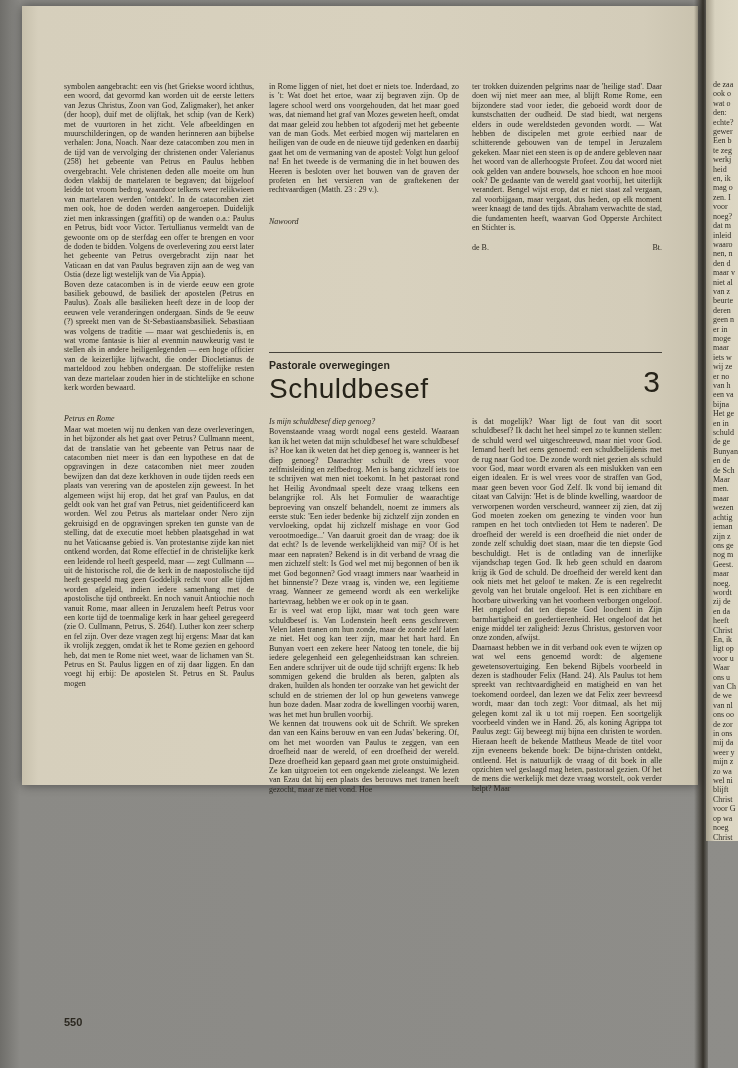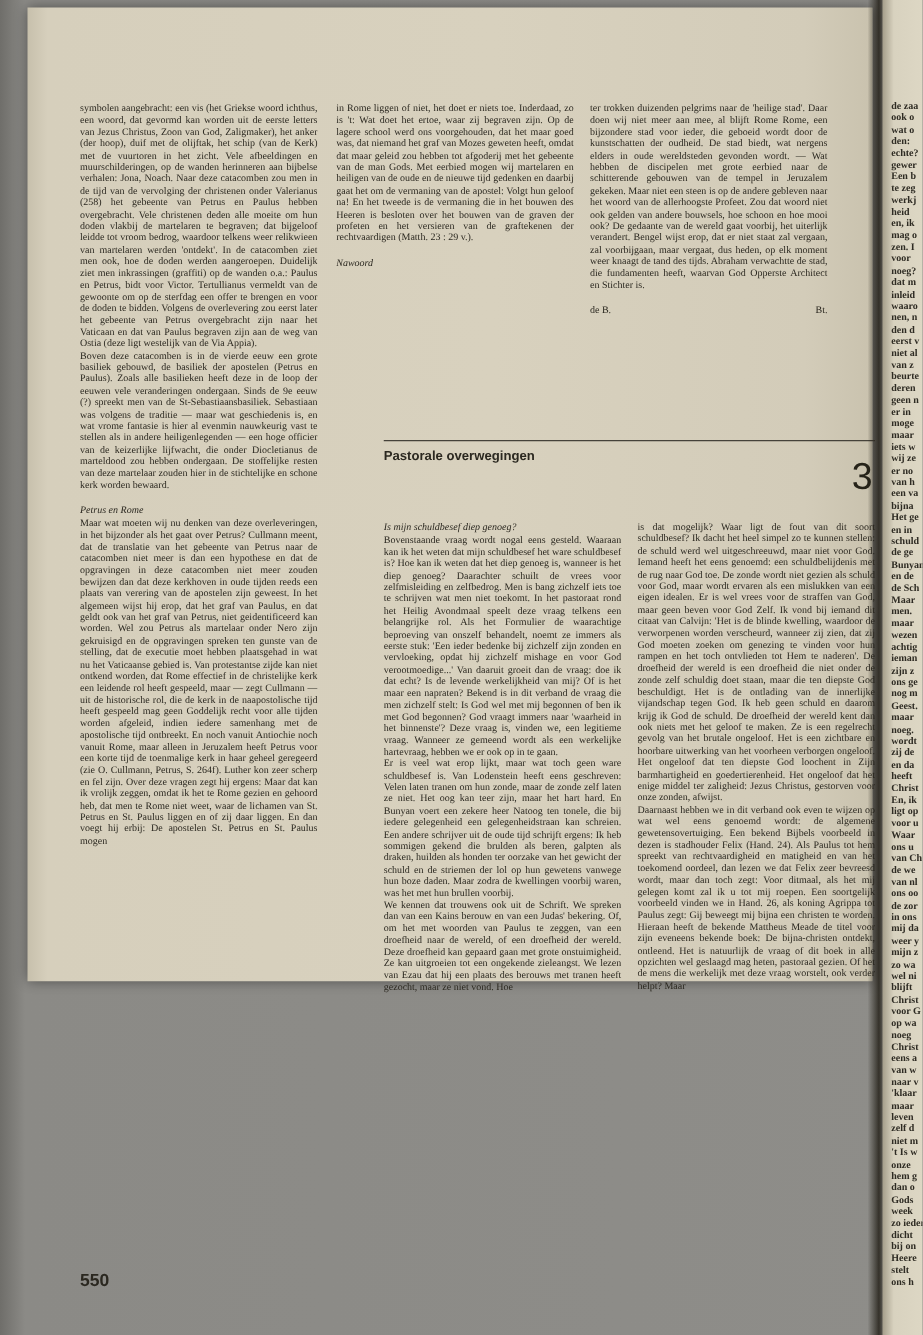--- a/index.html
+++ b/index.html
@@ -12,47 +12,46 @@
   .page{
     position:absolute;left:22px;top:6px;width:676px;height:779px;
     background:linear-gradient(90deg,#c7c0ac 0,#d6cfbc 16px,#d8d1be 55%,#d3ccb9 92%,#c9c2ae 100%);
     box-shadow:0 0 10px rgba(0,0,0,.45);
   }
   .gutter{
     position:absolute;left:694px;top:0;width:14px;height:1068px;
     background:linear-gradient(90deg,rgba(30,26,18,0) 0,rgba(30,26,18,.55) 45%,rgba(30,26,18,.8) 65%,rgba(30,26,18,.25) 100%);
   }
   .next-page{
-    position:absolute;left:706px;top:0;width:32px;height:1068px;
+    position:absolute;left:706px;top:0;width:32px;height:841px;
     background:linear-gradient(90deg,#a59e8b 0,#d8d2bf 9px,#ddd7c4 100%);
     overflow:hidden;
-    font-weight:bold;
   }
   .next-page .frag{padding:80px 0 0 7px;color:#2e2b23;font-size:8px;line-height:9.4px;}
   .next-page .frag p{margin:0;white-space:nowrap;}
   .col{position:absolute;color:#2b2820;font-size:8px;line-height:9.4px;text-align:justify;}
   .col p{margin:0;}
-  .subhead{font-style:italic;margin-top:11px;margin-bottom:1px;}
+  .subhead{font-style:italic;margin-top:22px;margin-bottom:1px;}
   .col1{left:42px;top:76px;width:190px;height:936px;overflow:hidden;}
   .col2top{left:247px;top:76px;width:190px;height:268px;overflow:hidden;}
   .col3top{left:450px;top:76px;width:190px;height:268px;overflow:hidden;}
   .sigrow{display:flex;justify-content:space-between;margin-top:10px;}
   .article{
     position:absolute;left:247px;top:346px;width:393px;height:666px;
-    border-top:1px solid #45423a;color:#2b2820;margin-left:38px;
+    border-top:1px solid #45423a;color:#2b2820;
   }
   .kicker{font-family:"Liberation Sans",sans-serif;font-weight:bold;font-size:10.5px;margin-top:6px;color:#2b2820;}
   .title{font-family:"Liberation Sans",sans-serif;font-weight:400;font-size:28px;letter-spacing:.5px;margin-top:2px;color:#262319;}
   .artnum{position:absolute;right:2px;top:12px;font-family:"Liberation Sans",sans-serif;font-size:30px;color:#262319;}
   .artcol{position:absolute;top:64px;width:190px;height:596px;overflow:hidden;font-size:8px;line-height:9.4px;text-align:justify;}
   .artcol p{margin:0;}
   .artcolA{left:0;}
   .artcolB{left:203px;}
   .lead{font-style:italic;margin-bottom:1px;}
-  .pagenum{position:absolute;left:42px;top:1010px;font-family:"Liberation Sans",sans-serif;font-weight:bold;font-size:14px;color:#2b2820;}
+  .pagenum{position:absolute;left:42px;top:1010px;font-family:"Liberation Sans",sans-serif;font-weight:bold;font-size:11px;color:#2b2820;}
 </style>
 </head>
 <body>
 
 <div class="scan-bg"></div>
 
 <div class="page">
 
   <div class="col col1">
     <div>
@@ -77,20 +76,21 @@
         <p>ter trokken duizenden pelgrims naar de 'heilige stad'. Daar doen wij niet meer aan mee, al blijft Rome Rome, een bijzondere stad voor ieder, die geboeid wordt door de kunstschatten der oudheid. De stad biedt, wat nergens elders in oude wereldsteden gevonden wordt. — Wat hebben de discipelen met grote eerbied naar de schitterende gebouwen van de tempel in Jeruzalem gekeken. Maar niet een steen is op de andere gebleven naar het woord van de allerhoogste Profeet. Zou dat woord niet ook gelden van andere bouwsels, hoe schoon en hoe mooi ook? De gedaante van de wereld gaat voorbij, het uiterlijk verandert. Bengel wijst erop, dat er niet staat zal vergaan, zal voorbijgaan, maar vergaat, dus heden, op elk moment weer knaagt de tand des tijds. Abraham verwachtte de stad, die fundamenten heeft, waarvan God Opperste Architect en Stichter is.</p>
       </div>
     <div class="sigrow">
       <span>de B.</span>
       <span>Bt.</span>
     </div>
   </div>
 
   <div class="article">
     <div class="kicker">Pastorale overwegingen</div>
+    <div class="title">Schuldbesef</div>
     <div class="artnum">3</div>
 
     <div class="artcol artcolA">
       <div class="lead">Is mijn schuldbesef diep genoeg?</div>
       <div>
           <p>Bovenstaande vraag wordt nogal eens gesteld. Waaraan kan ik het weten dat mijn schuldbesef het ware schuldbesef is? Hoe kan ik weten dat het diep genoeg is, wanneer is het diep genoeg? Daarachter schuilt de vrees voor zelfmisleiding en zelfbedrog. Men is bang zichzelf iets toe te schrijven wat men niet toekomt. In het pastoraat rond het Heilig Avondmaal speelt deze vraag telkens een belangrijke rol. Als het Formulier de waarachtige beproeving van onszelf behandelt, noemt ze immers als eerste stuk: 'Een ieder bedenke bij zichzelf zijn zonden en vervloeking, opdat hij zichzelf mishage en voor God verootmoedige...' Van daaruit groeit dan de vraag: doe ik dat echt? Is de levende werkelijkheid van mij? Of is het maar een napraten? Bekend is in dit verband de vraag die men zichzelf stelt: Is God wel met mij begonnen of ben ik met God begonnen? God vraagt immers naar 'waarheid in het binnenste'? Deze vraag is, vinden we, een legitieme vraag. Wanneer ze gemeend wordt als een werkelijke hartevraag, hebben we er ook op in te gaan.</p>
           <p>Er is veel wat erop lijkt, maar wat toch geen ware schuldbesef is. Van Lodenstein heeft eens geschreven: Velen laten tranen om hun zonde, maar de zonde zelf laten ze niet. Het oog kan teer zijn, maar het hart hard. En Bunyan voert een zekere heer Natoog ten tonele, die bij iedere gelegenheid een gelegenheidstraan kan schreien. Een andere schrijver uit de oude tijd schrijft ergens: Ik heb sommigen gekend die brulden als beren, galpten als draken, huilden als honden ter oorzake van het gewicht der schuld en de striemen der lol op hun gewetens vanwege hun boze daden. Maar zodra de kwellingen voorbij waren, was het met hun brullen voorbij.</p>
           <p>We kennen dat trouwens ook uit de Schrift. We spreken dan van een Kains berouw en van een Judas' bekering. Of, om het met woorden van Paulus te zeggen, van een droefheid naar de wereld, of een droefheid der wereld. Deze droefheid kan gepaard gaan met grote onstuimigheid. Ze kan uitgroeien tot een ongekende zieleangst. We lezen van Ezau dat hij een plaats des berouws met tranen heeft gezocht, maar ze niet vond. Hoe</p>
         </div>
     </div>
@@ -124,21 +124,21 @@
       <p>en, ik</p>
       <p>mag o</p>
       <p>zen. I</p>
       <p>voor</p>
       <p>noeg?</p>
       <p>dat m</p>
       <p>inleid</p>
       <p>waaro</p>
       <p>nen, n</p>
       <p>den d</p>
-      <p>eerst v</p>
+      <p>maar v</p>
       <p>niet al</p>
       <p>van z</p>
       <p>beurte</p>
       <p>deren</p>
       <p>geen n</p>
       <p>er in</p>
       <p>moge</p>
       <p>maar</p>
       <p>iets w</p>
       <p>wij ze</p>

